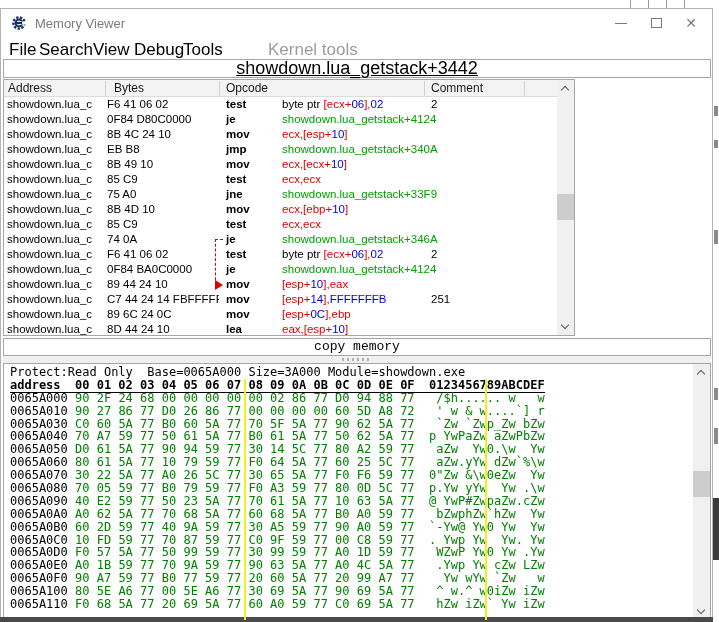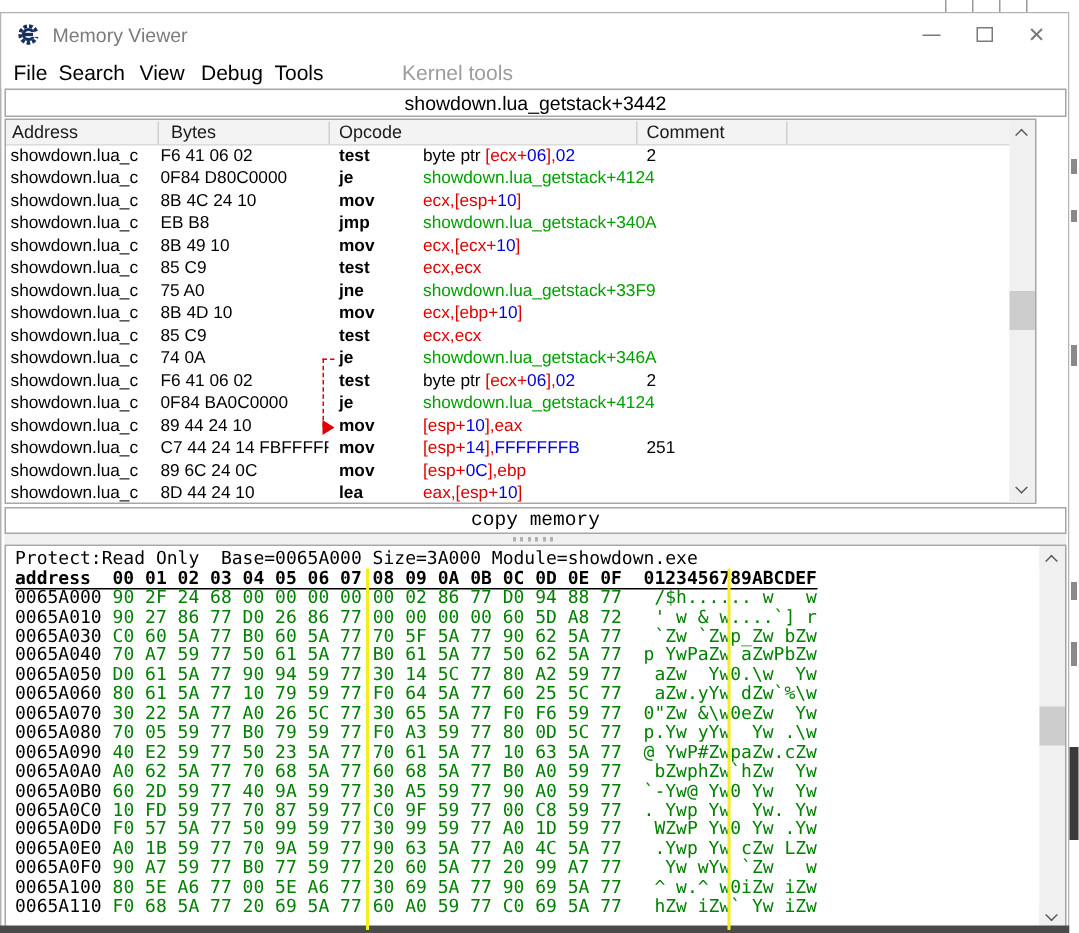--- a/index.html
+++ b/index.html
@@ -17,30 +17,30 @@
   .titlebar { position:absolute; left:0; top:0; width:100%; height:28px; background:#fff; }
   .app-icon { position:absolute; left:10px; top:6px; width:16px; height:16px; }
   .win-title { position:absolute; left:34px; top:7px; font-size:13px; color:#7b7b7b; }
   .caption-btn { position:absolute; top:0; width:34px; height:28px; color:#7a7a7a; text-align:center; }
   .btn-min { right:74px; } .btn-max { right:38px; } .btn-close { right:4px; }
   .min-glyph { position:absolute; left:11px; top:14px; width:12px; height:1px; background:#7a7a7a; }
   .max-glyph { position:absolute; left:11px; top:9px; width:11px; height:10px; border:1px solid #7a7a7a; }
   .close-glyph { font-size:14px; line-height:28px; color:#7a7a7a; }
 
   
-  .menubar { position:absolute; left:0; top:28px; width:100%; height:22px; background:#fff; font-size:14px; }
+  .menubar { position:absolute; left:0; top:28px; width:100%; height:22px; background:#fff; font-size:17px; }
   .menu-item { position:absolute; top:3px; color:#000; }
   .menu-item.disabled { color:#9c9c9c; }
 
   
   .symbolbar { position:absolute; left:2px; top:50px; width:708px; height:19px; background:#fff;
-               border:1px solid #a6a6a6; text-align:center; font-size:13px; color:#000; line-height:17px; }
-
-  
-  .disasm { position:absolute; left:2px; top:70px; width:688px; height:257px; background:#fff;
+               border:1px solid #a6a6a6; text-align:center; font-size:18px; color:#000; line-height:17px;text-decoration:underline; }
+
+  
+  .disasm { position:absolute; left:2px; top:70px; width:572px; height:257px; background:#fff;
             border:1px solid #a6a6a6; overflow:hidden; }
   .dhead { position:absolute; left:0; top:0; width:100%; height:17px; background:#f3f3f3;
            border-bottom:1px solid #dcdcdc; font-size:12px; color:#1a1a1a; }
   .dhead .col-label { position:absolute; top:1px; }
   .hsep { position:absolute; top:1px; height:15px; width:1px; background:#d0d0d0; }
   .drows { position:absolute; left:0; top:17px; width:100%; }
   .drow { position:relative; height:15px; font-size:11.5px; white-space:nowrap; }
   .d-addr { position:absolute; left:3px; top:1px; width:100px; overflow:hidden; color:#000; }
   .d-bytes { position:absolute; left:103px; top:1px; width:112px; overflow:hidden; color:#000; }
   .d-mn { position:absolute; left:222px; top:1px; font-weight:bold; color:#000; }

